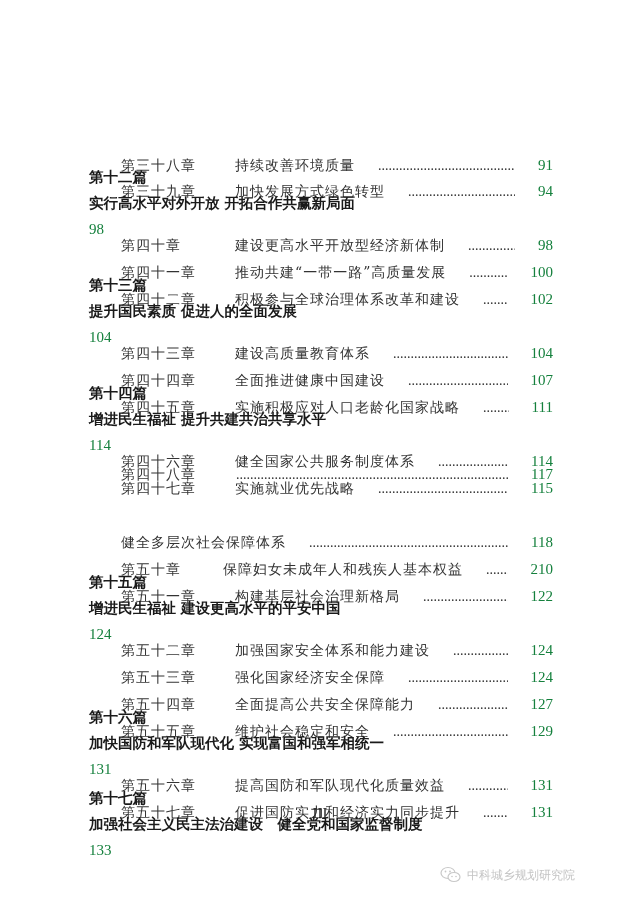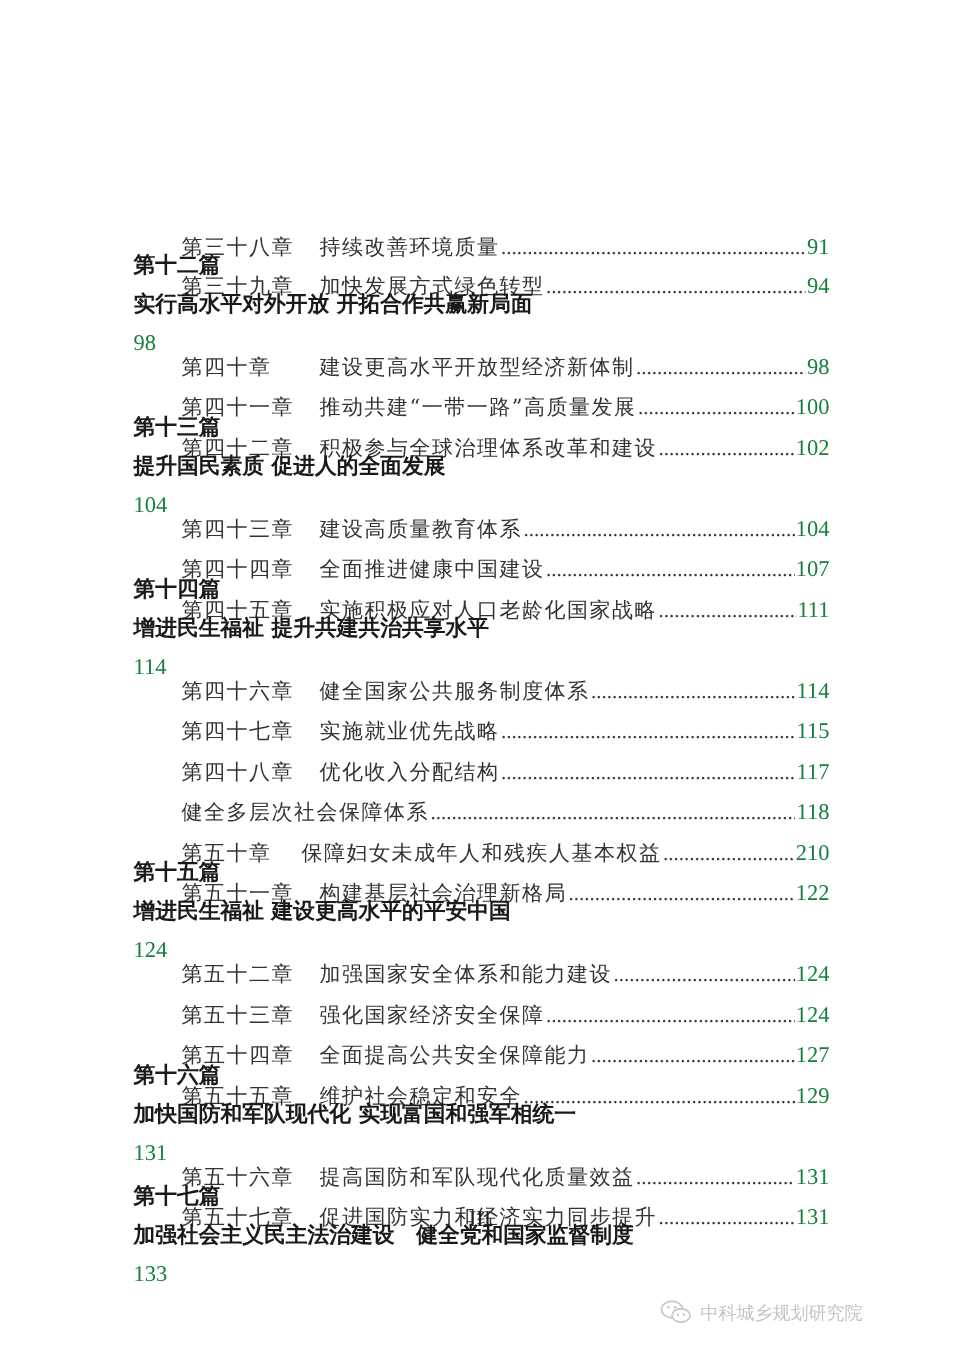--- a/index.html
+++ b/index.html
@@ -1,20 +1,20 @@
 <!DOCTYPE html>
 <html><head>
 <meta charset="utf-8">
 <style>
   html, body { margin: 0; padding: 0; }
   body { width: 640px; height: 905px; background: #ffffff; position: relative; overflow: hidden; color: #222; }
   .toc { position: absolute; left: 0; top: 111px; width: 640px; }
   .row { position: absolute; display: flex; align-items: baseline; height: 26px; line-height: 26px; white-space: nowrap; }
   .row.section { left: 88px; right: 87px; font-family: "DejaVu Sans", sans-serif; font-weight: bold; font-size: 14.5px; color: #1a1a1a; flex-direction: column; }
-  .row.chapter { left: 121px; right: 87px; font-family: "DejaVu Serif", serif; font-size: 14px; color: #333; }
+  .row.chapter { left: 121px; right: 87px; font-family: "DejaVu Serif", serif; font-size: 14px; color: #333; gap: 22px; }
   .num { flex: 0 0 auto; }
   .row.section .num { width: 80px; }
   .row.chapter .num { width: 92px; letter-spacing: 1px; }
   .title { flex: 0 0 auto; }
   .row.chapter .title { letter-spacing: 1px; margin-top: 41px; }
   .leader { flex: 1 1 auto; overflow: hidden; font-family: "Liberation Serif", serif; font-weight: normal; font-size: 14px; color: #333; margin: 0 1px; }
   .leader::before { content: "................................................................................................................................................................"; }
   .page { flex: 0 0 auto; font-family: "Liberation Serif", serif; font-weight: normal; font-size: 15px; color: #15803d; }
   .footer-page { position: absolute; top: 805px; left: 0; width: 640px; text-align: center; font-family: "Liberation Serif", serif; font-size: 15px; color: #222; }
   .watermark { position: absolute; top: 866px; left: 440px; display: flex; align-items: center; font-family: "DejaVu Sans", sans-serif; font-size: 12px; color: #c4c4c4; }
@@ -97,21 +97,20 @@
       <span class="page">114</span>
     </div>
   <div class="row chapter" style="top:323px">
       <span class="num">第四十七章</span>
       <span class="title">实施就业优先战略</span>
       <span class="leader"></span>
       <span class="page">115</span>
     </div>
   <div class="row chapter" style="top:350px">
       <span class="num">第四十八章</span>
-      <span class="title">优化收入分配结构</span>
       <span class="leader"></span>
       <span class="page">117</span>
     </div>
   <div class="row chapter" style="top:377px">
       <span class="title">健全多层次社会保障体系</span>
       <span class="leader"></span>
       <span class="page">118</span>
     </div>
   <div class="row chapter" style="top:404px">
       <span class="num" style="width:80px">第五十章</span>

